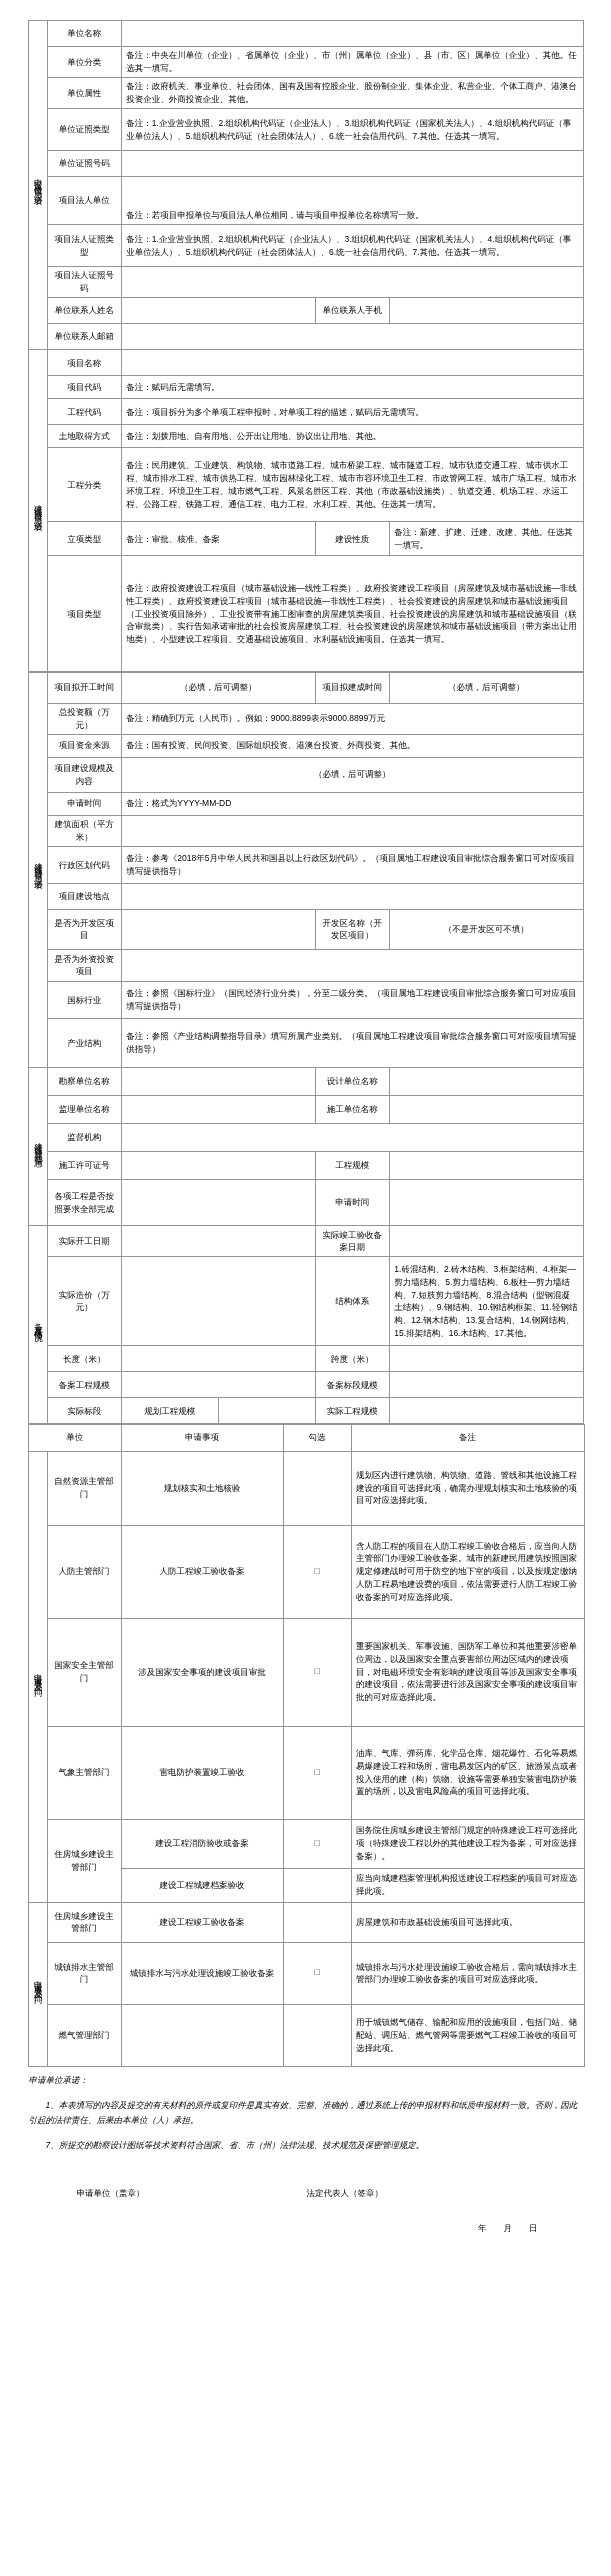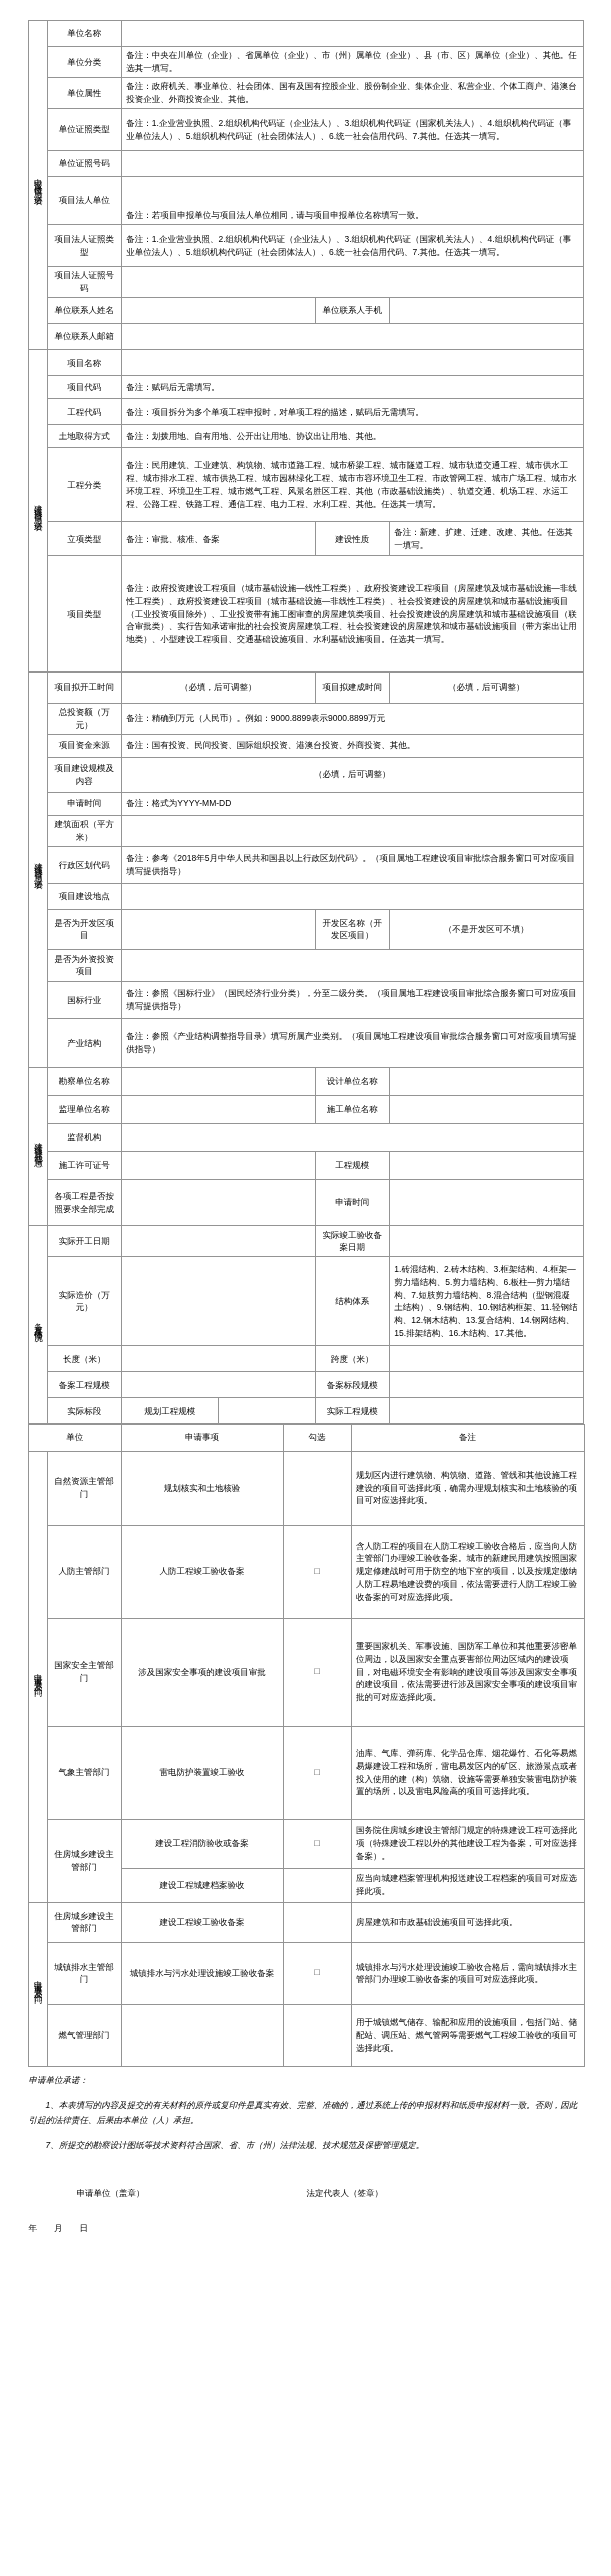--- a/index.html
+++ b/index.html
@@ -16,21 +16,21 @@
   td.low { vertical-align:bottom; }
   td.ctr { text-align:center; }
   td.hdr { text-align:center; font-weight:normal; }
   td.chk { text-align:center; font-size:9.3px; color:#333; }
   .promise { width:555px; margin:4.6px auto 0 auto; font-size:8.5px; line-height:1.7; }
   .promise .p-title { margin-top:6.2px;font-style:italic; }
   .promise .p-item { text-indent:2em; margin-top:11px;font-style:italic; }
   .sig-row { width:555px; margin:35px auto 0 auto; font-size:8.5px; display:flex; }
   .sig-row .sig1 { margin-left:48px; }
   .sig-row .sig2 { margin-left:162px; }
-  .date-row { width:555px; margin:23px auto 15px auto; font-size:8.5px; padding-right:46px; box-sizing:border-box; }
+  .date-row { width:555px; margin:23px auto 15px auto; font-size:8.5px; text-align:right; padding-right:46px; box-sizing:border-box; }
 </style>
 </head>
 <body>
 
 <div class="page">
 
 
   <div class="tables">
 
     <table>

